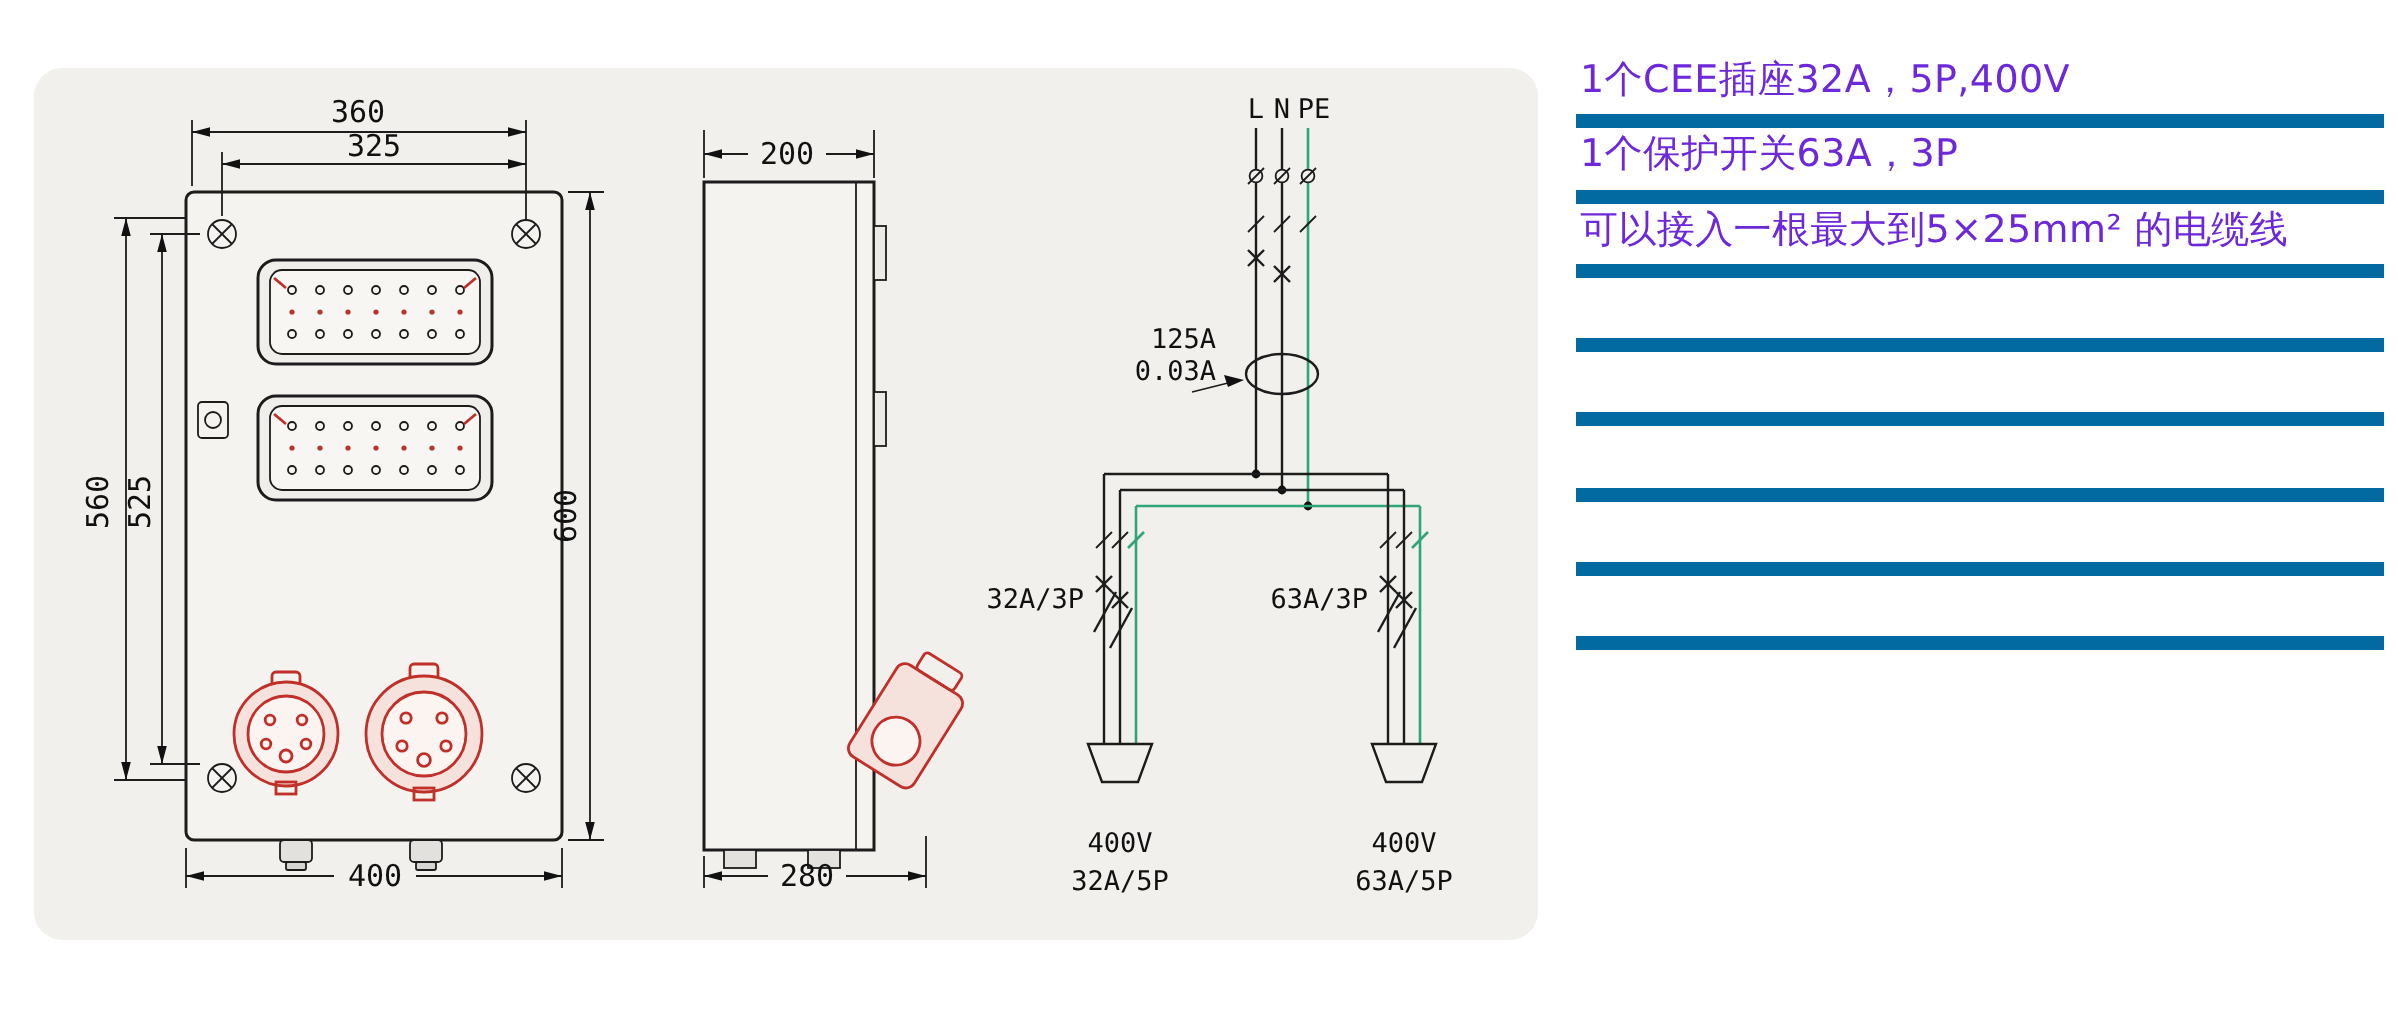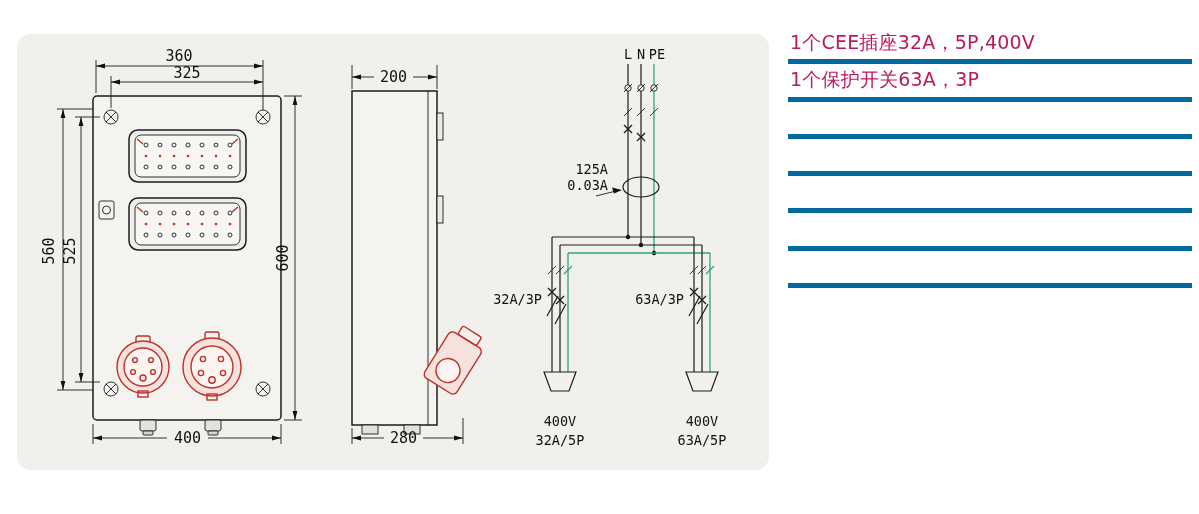--- a/index.html
+++ b/index.html
@@ -15,22 +15,22 @@
   .s09 { stroke:#1c1c1c; stroke-width:0.9; }
   .sred{ stroke:#c03028; stroke-width:1.4; }
   .sgrn{ stroke:#2fa579; stroke-width:1.3; }
   .dimtxt { font:15px "DejaVu Sans Mono", monospace; fill:#111; }
   .cirtxt { font:13.5px "DejaVu Sans Mono", monospace; fill:#111; }
   .arr { fill:#111; stroke:none; }
   .dot { fill:#111; stroke:none; }
 
   
   .specs { position:absolute; left:788px; top:27px; width:404px; }
-  .spec-row { height:37.3px; display:flex; align-items:center; border-bottom:5px solid #0369a1;
-              font-size:19px; color:#be185d; padding-left:2px; letter-spacing:0.2px; white-space:nowrap; }
+  .spec-row { height:37.3px; display:flex; align-items:flex-start; border-bottom:7px solid #0369a1;
+              font-size:19px; color:#6d28d9; padding-left:2px; letter-spacing:0.2px; white-space:nowrap; }
 </style>
 </head>
 <body>
 
 <div class="canvas">
 
   <div class="panel-bg"></div>
 
   <svg class="drawing" width="770" height="514" viewBox="0 0 770 514">
 
@@ -329,20 +329,23 @@
     </g>
   </svg>
 
   <div class="specs">
     <div class="spec-row">
         <span>1个CEE插座32A，5P,400V</span>
       </div>
     <div class="spec-row">
         <span>1个保护开关63A，3P</span>
       </div>
+    <div class="spec-row">
+        <span>可以接入一根最大到5×25mm² 的电缆线</span>
+      </div>
     <div class="spec-row"></div>
     <div class="spec-row"></div>
     <div class="spec-row"></div>
     <div class="spec-row"></div>
     <div class="spec-row"></div>
   </div>
 
 </div>
 
 </body></html>

